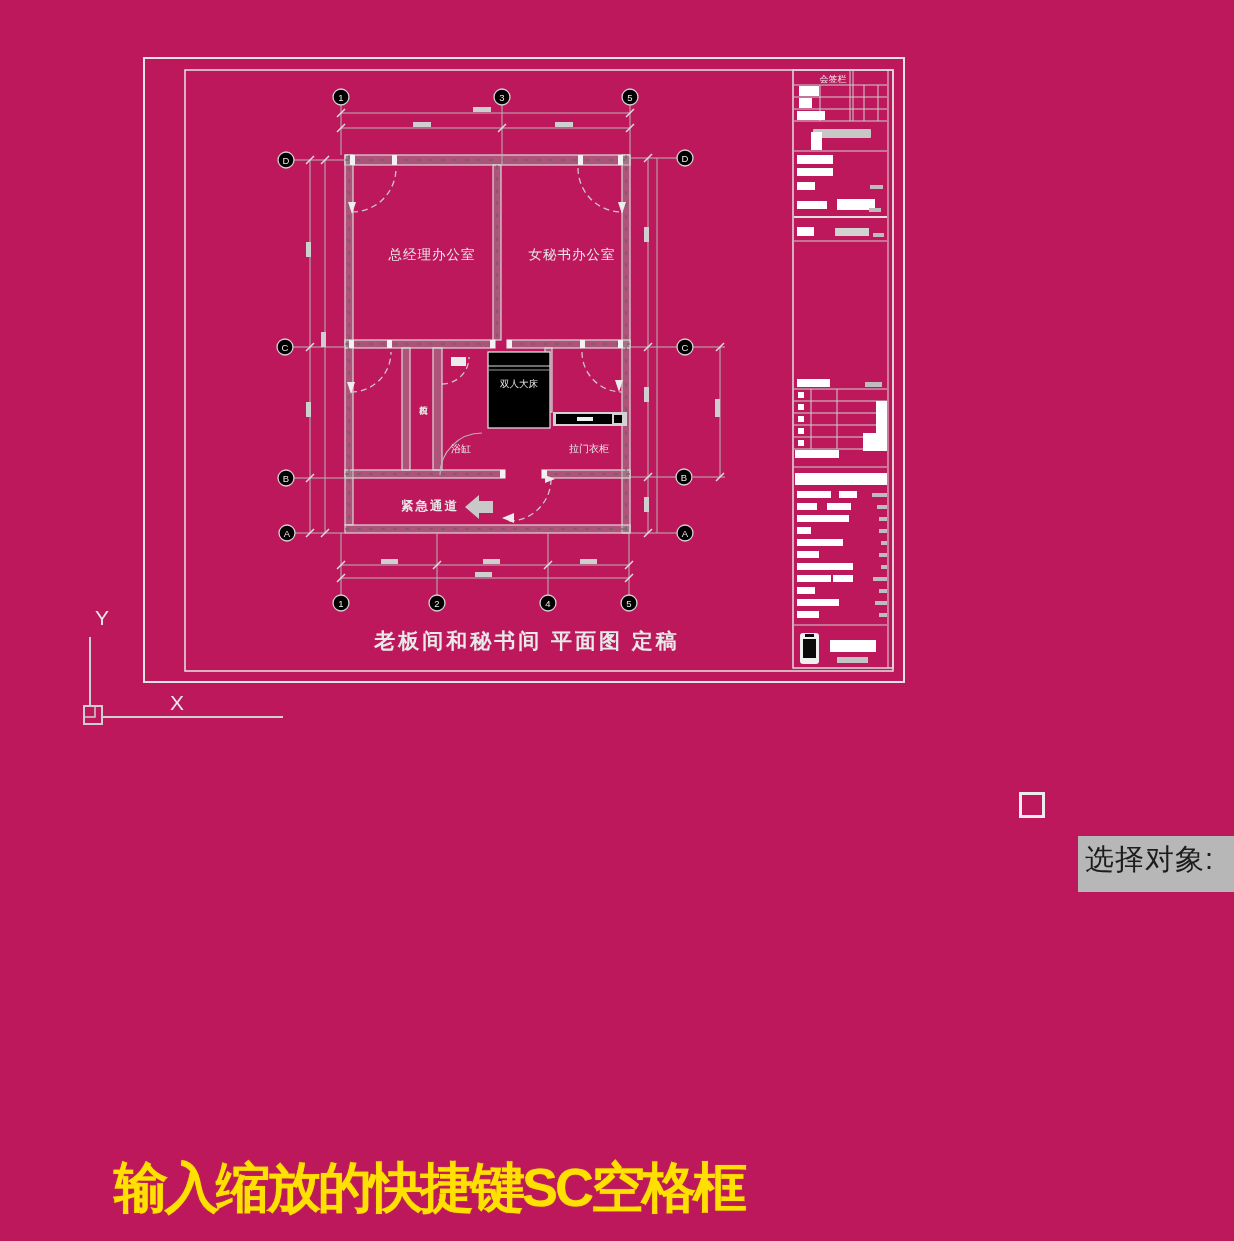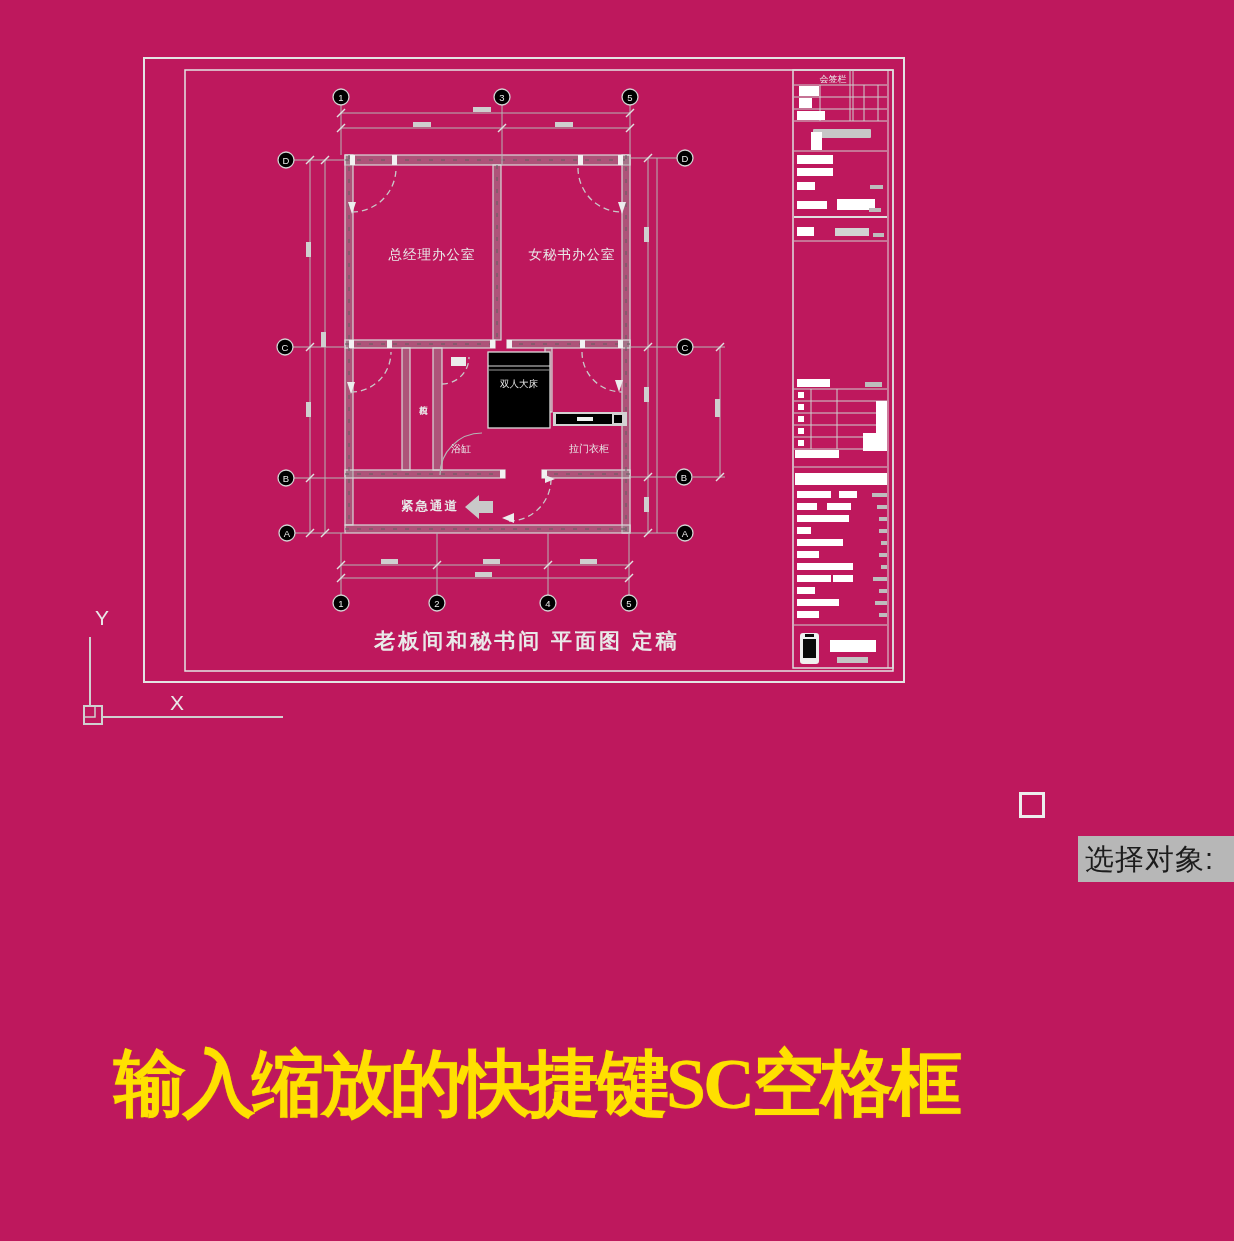--- a/index.html
+++ b/index.html
@@ -3,24 +3,24 @@
 <meta charset="utf-8">
 <style>
   html,body{margin:0;padding:0;background:#000;}
   .stage{position:relative;width:1234px;height:1241px;background:#be185d;overflow:hidden;
          font-family:"Liberation Sans","DejaVu Sans",sans-serif;}
   .sheet{position:absolute;left:143px;top:57px;filter:blur(.3px);}
   svg text{font-family:"Liberation Sans","DejaVu Sans",sans-serif;fill:#e9e9e9;}
   .vtext{writing-mode:vertical-rl;text-orientation:upright;}
   .ucs{position:absolute;left:75px;top:595px;}
   .pickbox{position:absolute;left:1019px;top:792px;width:20px;height:20px;border:3px solid #ededed;}
-  .prompt{position:absolute;left:1078px;top:836px;width:156px;height:46px;font-size:29px;
+  .prompt{position:absolute;left:1078px;top:836px;width:156px;height:56px;font-size:29px;
           line-height:46px;padding-left:7px;box-sizing:border-box;letter-spacing:1px;white-space:nowrap;}
-  .caption{position:absolute;left:114px;top:1036px;font-size:72px;font-weight:900;
-           letter-spacing:-3px;white-space:nowrap;text-shadow:0 0 1px #c9a700;font-family:Liberation Serif, serif;}
+  .caption{position:absolute;left:114px;top:1152px;font-size:54px;font-weight:900;
+           letter-spacing:-3px;white-space:nowrap;text-shadow:0 0 1px #c9a700;}
 </style>
 </head>
 <body>
 
 <div class="stage">
 
   <svg class="sheet" width="762" height="627" viewBox="0 0 762 627">
 
     <g fill="none" stroke="#e4e4e4">
       <rect x="1" y="1" width="760" height="624" stroke-width="2"></rect>

